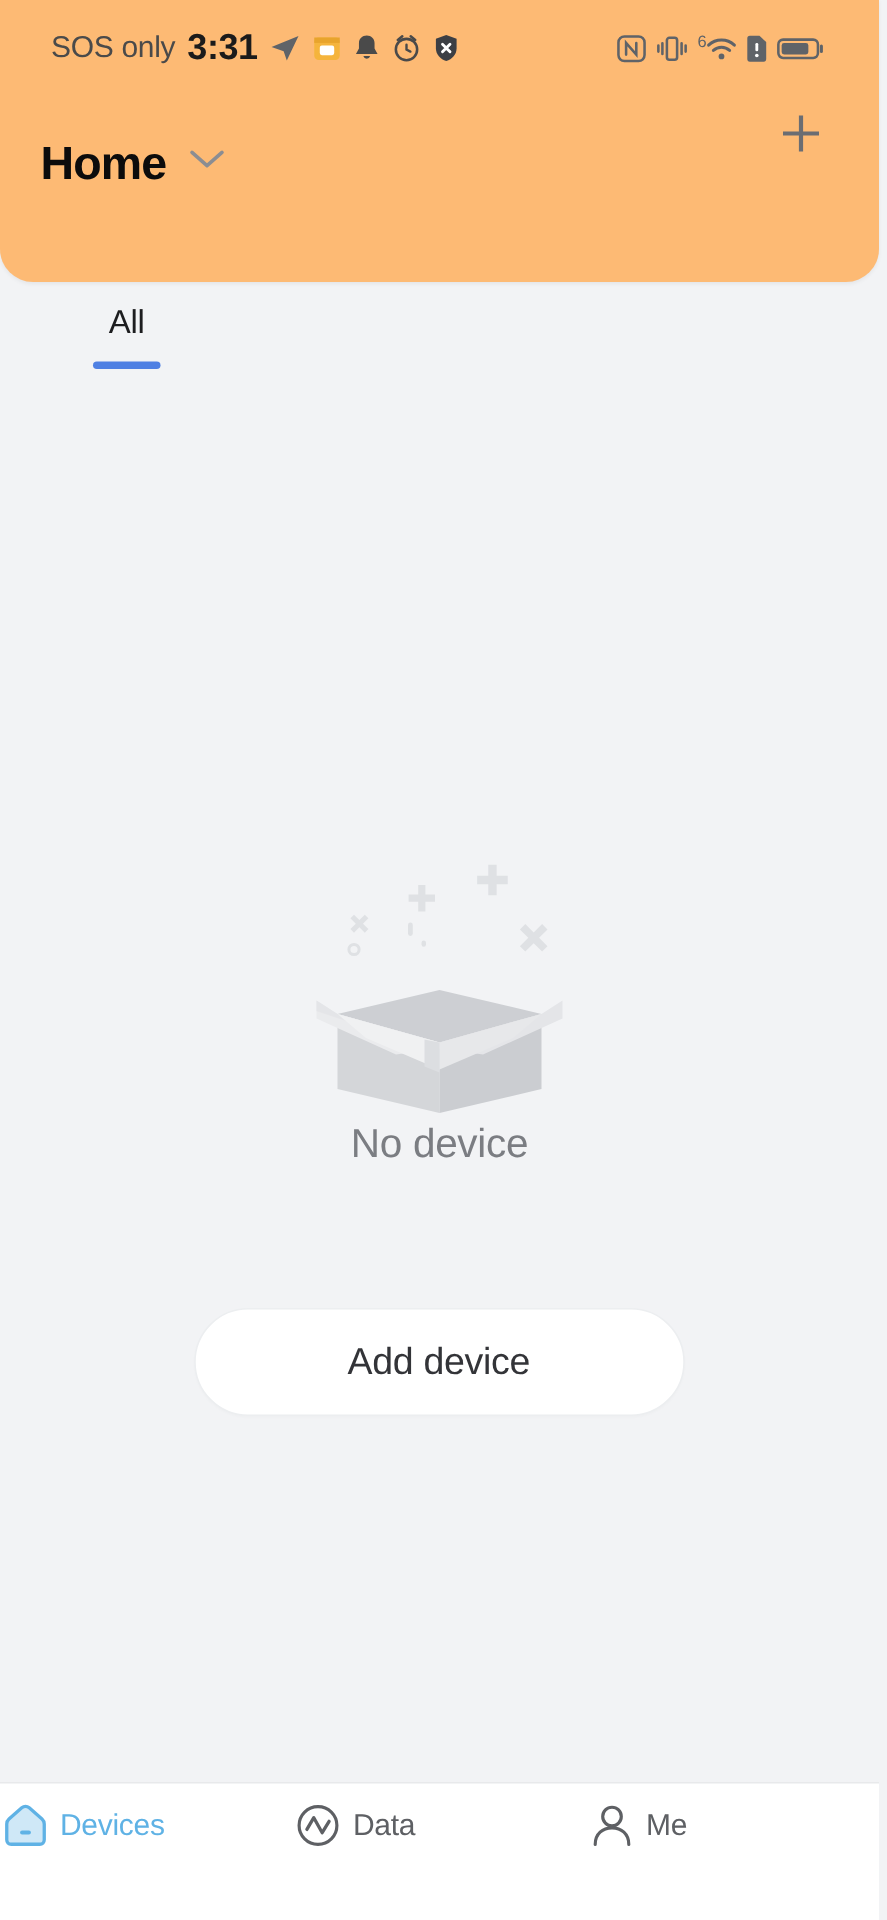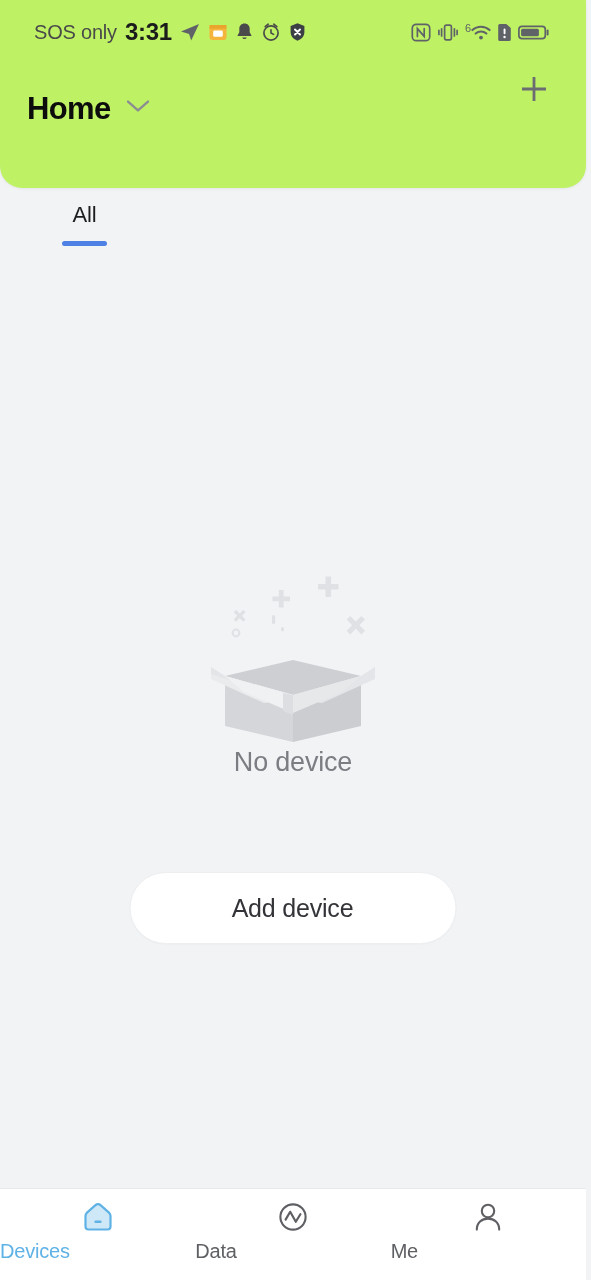--- a/index.html
+++ b/index.html
@@ -22,21 +22,21 @@
     inset: 0;
     background: #f2f3f5;
     display: flex;
     flex-direction: column;
   }
 
   
   .header-card {
     position: relative;
     width: 586px;
-    background: #bef264;
+    background: #fdba74;
     border-bottom-left-radius: 22px;
     border-bottom-right-radius: 22px;
     box-shadow: 0 1px 3px rgba(0,0,0,0.06);
     padding-bottom: 0;
     flex: none;
     height: 188px;
   }
 
   
   .status-bar {
@@ -189,21 +189,22 @@
     width: 586px;
     background: #ffffff;
     border-top: 1px solid #e8e9eb;
     display: flex;
     align-items: flex-start;
     padding-top: 11px;
   }
   .nav-item {
     flex: 1;
     display: flex;
-    flex-direction: column;
+    flex-direction: row;
+    align-items: center;
     gap: 6px;
     cursor: pointer;
   }
   .nav-icon {
     height: 34px;
     display: flex;
     align-items: center;
     justify-content: center;
   }
   .nav-label {

